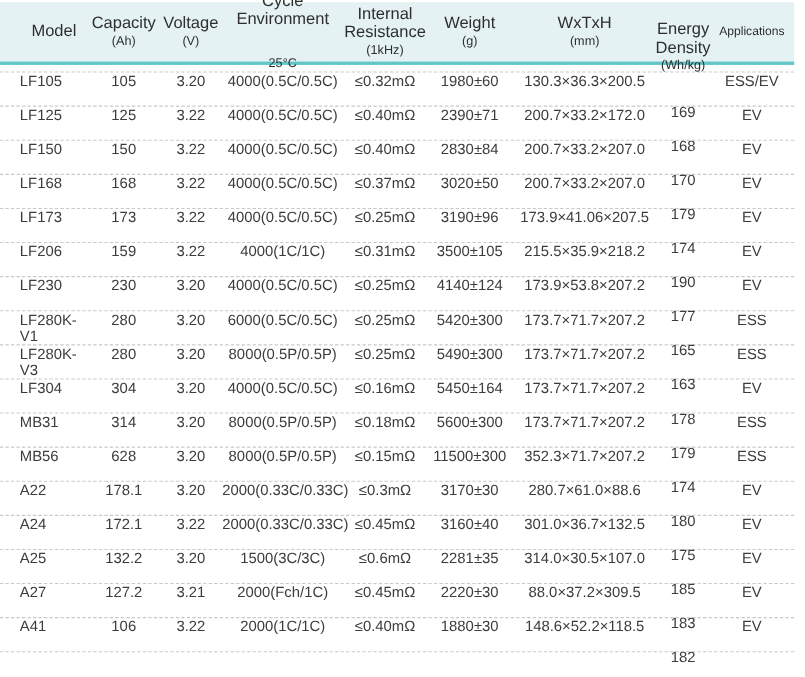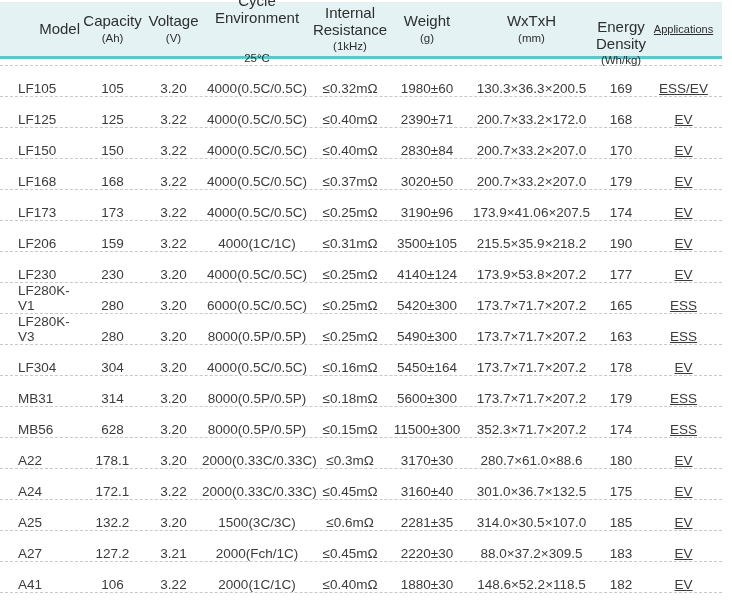--- a/index.html
+++ b/index.html
@@ -22,44 +22,44 @@
   }
   .hcell {
     display:flex; flex-direction:column;
     justify-content:center; align-items:center;
     font-size:15px; line-height:1.12; color:#2e2e2e;
     box-sizing:border-box;
   }
   .hcell .label      { width:max-content; text-align:center; }
   .hcell .label.wrap { width:min-content; }
   .hcell .hsub { font-size:11.5px; margin-top:2px; }
-  .hcell.model { align-items:flex-end; padding-left:18px; }
+  .hcell.model { align-items:center; padding-left:18px; }
   .hcell.apps  { font-size:11px; }
 
   
   .rows { margin-top:6px; border-top:1px dashed #c9c9c9; }
   .row {
-    display:flex; align-items:flex-end;
+    display:flex; align-items:flex-start;
     height:30px;
     border-bottom:1px dashed #c9c9c9;
     font-size:13.5px;
   }
   .cell { text-align:center; box-sizing:border-box; }
   .cell.model { text-align:left; padding-left:18px; }
 
   
   .c0 { width:80px; }
   .c1 { width:65px; }
   .c2 { width:57px; }
   .c3 { width:110px;gap:24px; }
   .c4 { width:76px; }
   .c5 { width:78px; }
   .c6 { width:131px; }
   .c7 { width:48px;margin-top:28px; }
-  .c8 { width:77px;text-decoration:underline; }
+  .c8 { width:77px; }
 </style>
 </head>
 <body>
 
 <div class="spec-table">
   <div class="header-row">
       <div class="hcell c0 model">
         <div class="label">Model</div>
       </div>
       <div class="hcell c1">

